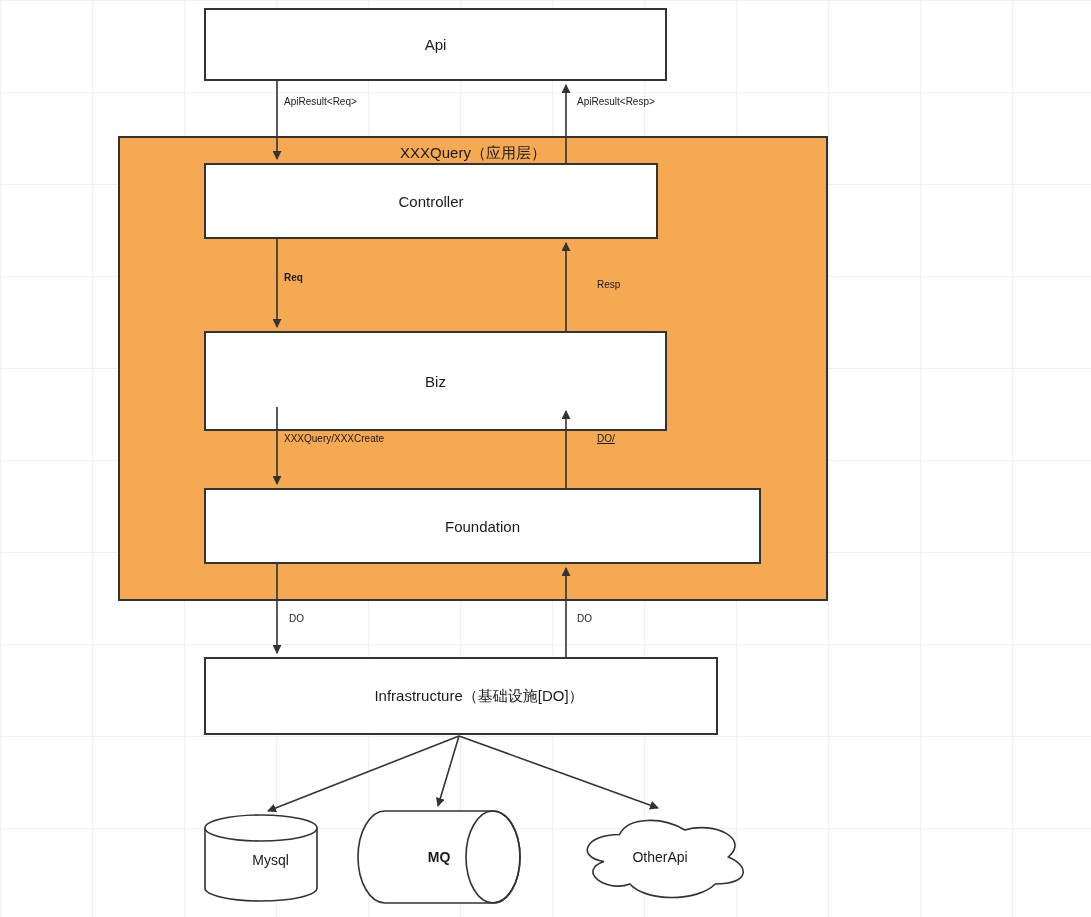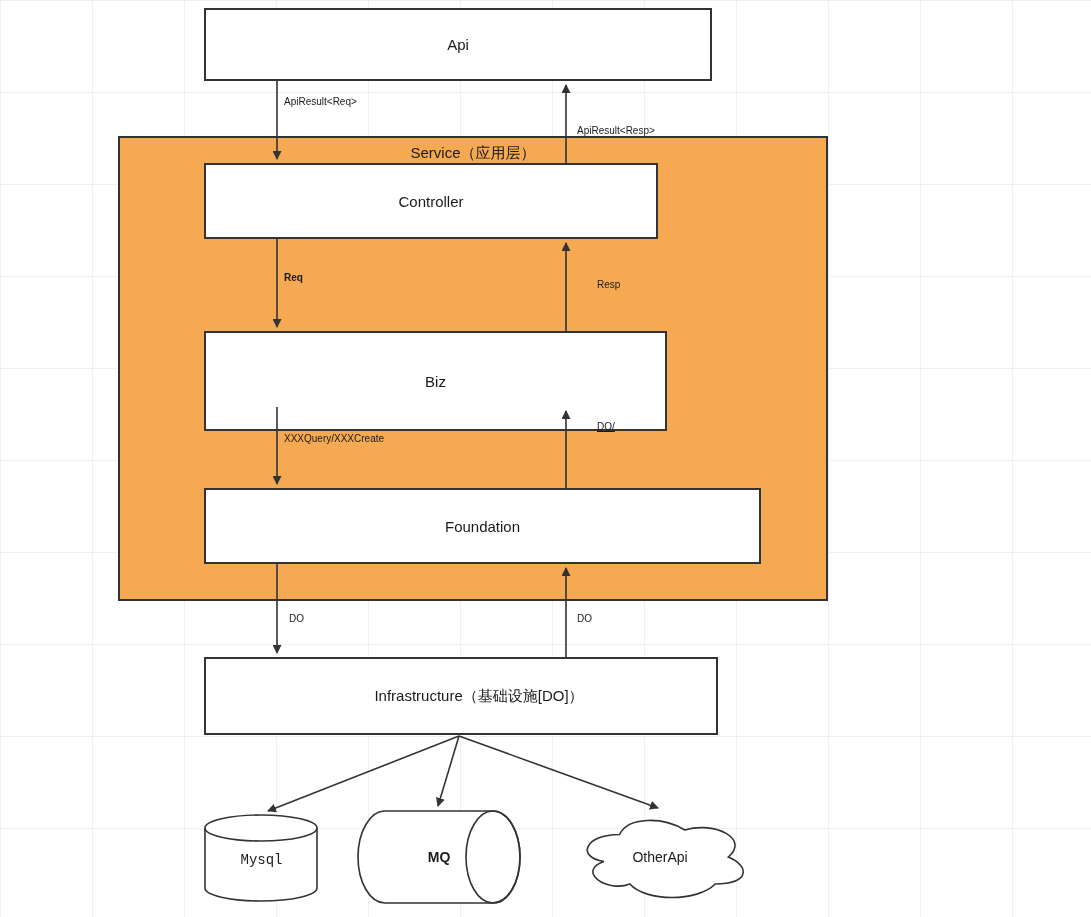--- a/index.html
+++ b/index.html
@@ -43,23 +43,23 @@
   svg.wires .shape{stroke:var(--stroke);stroke-width:1.6;fill:var(--shape-fill);}
   svg.wires .shape-line{stroke:var(--stroke);stroke-width:1.6;fill:none;}
   svg.wires marker path{fill:var(--stroke);}
 </style>
 </head>
 <body>
 
 <div class="canvas">
 
   <div class="container-box" style="left:118px;top:136px;width:710px;height:465px;"></div>
-  <div class="container-title" style="left:118px;top:144px;width:710px;">Service（应用层）</div>
+  <div class="container-title" style="left:118px;top:144px;width:710px;">XXXQuery（应用层）</div>
 
-  <div class="node" style="left:204px;top:8px;width:508px;height:73px;">Api</div>
+  <div class="node" style="left:204px;top:8px;width:463px;height:73px;">Api</div>
   <div class="node" style="left:204px;top:163px;width:454px;height:76px;">Controller</div>
   <div class="node" style="left:204px;top:331px;width:463px;height:100px;">Biz</div>
   <div class="node" style="left:204px;top:488px;width:557px;height:76px;">Foundation</div>
   <div class="node" style="left:204px;top:657px;width:514px;height:78px;padding-left:36px;">Infrastructure（基础设施[DO]）</div>
 
   <svg class="wires" width="1091" height="917" viewBox="0 0 1091 917">
     <defs>
       <marker id="arrow" markerWidth="9" markerHeight="9" refX="8" refY="4.5" orient="auto" markerUnits="userSpaceOnUse">
         <path d="M0,0 L9,4.5 L0,9 Z"></path>
       </marker>
@@ -84,25 +84,25 @@
     <path class="shape" d="M205,828 C205,820.8 230,815 261,815 C292,815 317,820.8 317,828 L317,888 C317,895.2 292,901 261,901 C230,901 205,895.2 205,888 Z"></path>
     <path class="shape-line" d="M205,828 C205,835.2 230,841 261,841 C292,841 317,835.2 317,828"></path>
 
     <path class="shape" d="M385,811 L493,811 A27,46 0 0 1 493,903 L385,903 A27,46 0 0 1 385,811 Z"></path>
     <ellipse class="shape-line" cx="493" cy="857" rx="27" ry="46"></ellipse>
 
     <path class="shape" d="M619.5,834.5 C584.7,834.5 576,857 603.8,861.5 C576,871.4 607.3,893 629.9,884 C645.6,902 697.8,902 715.2,884 C750,884 750,866 728.3,857 C750,839 715.2,821 684.8,830 C663,816.5 628.2,816.5 619.5,834.5 Z"></path>
   </svg>
 
   <div class="edge-label" style="left:284px;top:96px;">ApiResult&lt;Req&gt;</div>
-  <div class="edge-label" style="left:577px;top:96px;margin-top:29px;">ApiResult&lt;Resp&gt;</div>
+  <div class="edge-label" style="left:577px;top:96px;">ApiResult&lt;Resp&gt;</div>
   <div class="edge-label" style="left:284px;top:272px;font-weight:bold;">Req</div>
   <div class="edge-label" style="left:597px;top:279px;text-align:center;">Resp</div>
   <div class="edge-label" style="left:284px;top:433px;">XXXQuery/XXXCreate</div>
-  <div class="edge-label" style="left:597px;top:421px;text-decoration:underline;">DO/</div>
+  <div class="edge-label" style="left:597px;top:433px;text-decoration:underline;">DO/</div>
   <div class="edge-label" style="left:289px;top:613px;">DO</div>
   <div class="edge-label" style="left:577px;top:613px;">DO</div>
 
-  <div class="shape-label" style="left:196px;top:852px;width:131px;font-family:Liberation Mono, monospace;">Mysql</div>
+  <div class="shape-label" style="left:205px;top:852px;width:131px;">Mysql</div>
   <div class="shape-label" style="left:385px;top:849px;width:108px;font-weight:bold;">MQ</div>
   <div class="shape-label" style="left:590px;top:849px;width:140px;">OtherApi</div>
 
 </div>
 
 </body></html>

